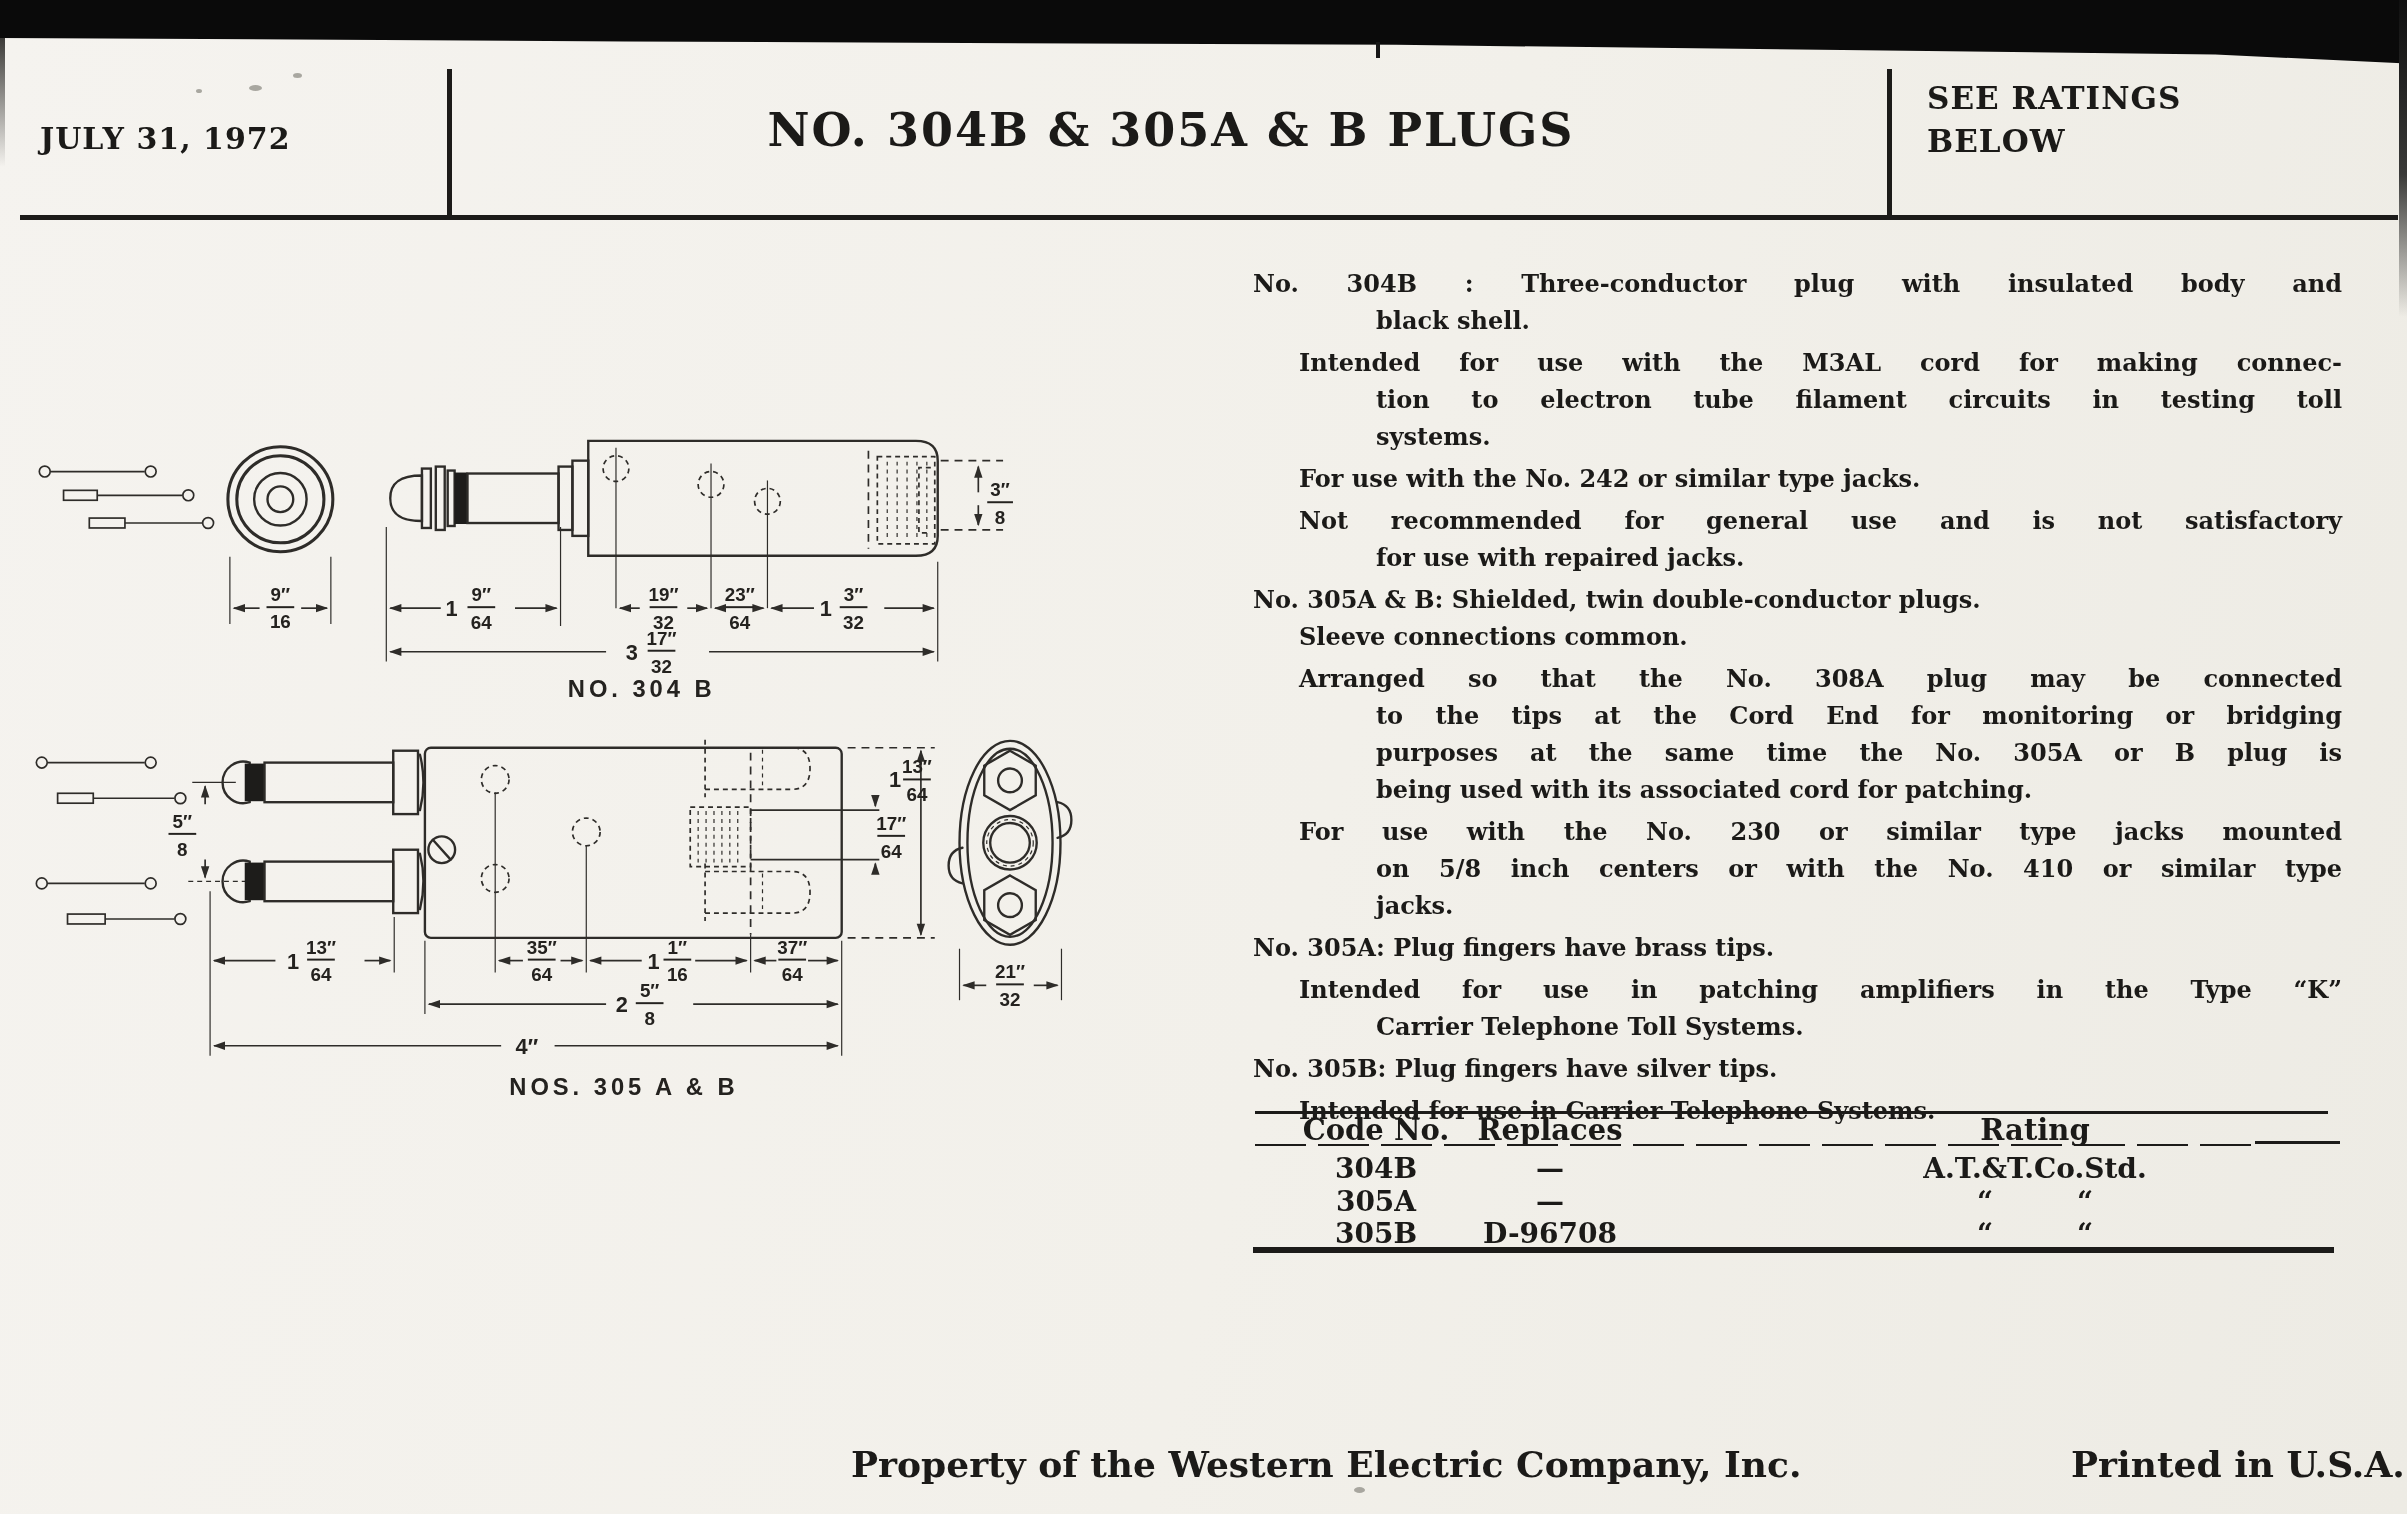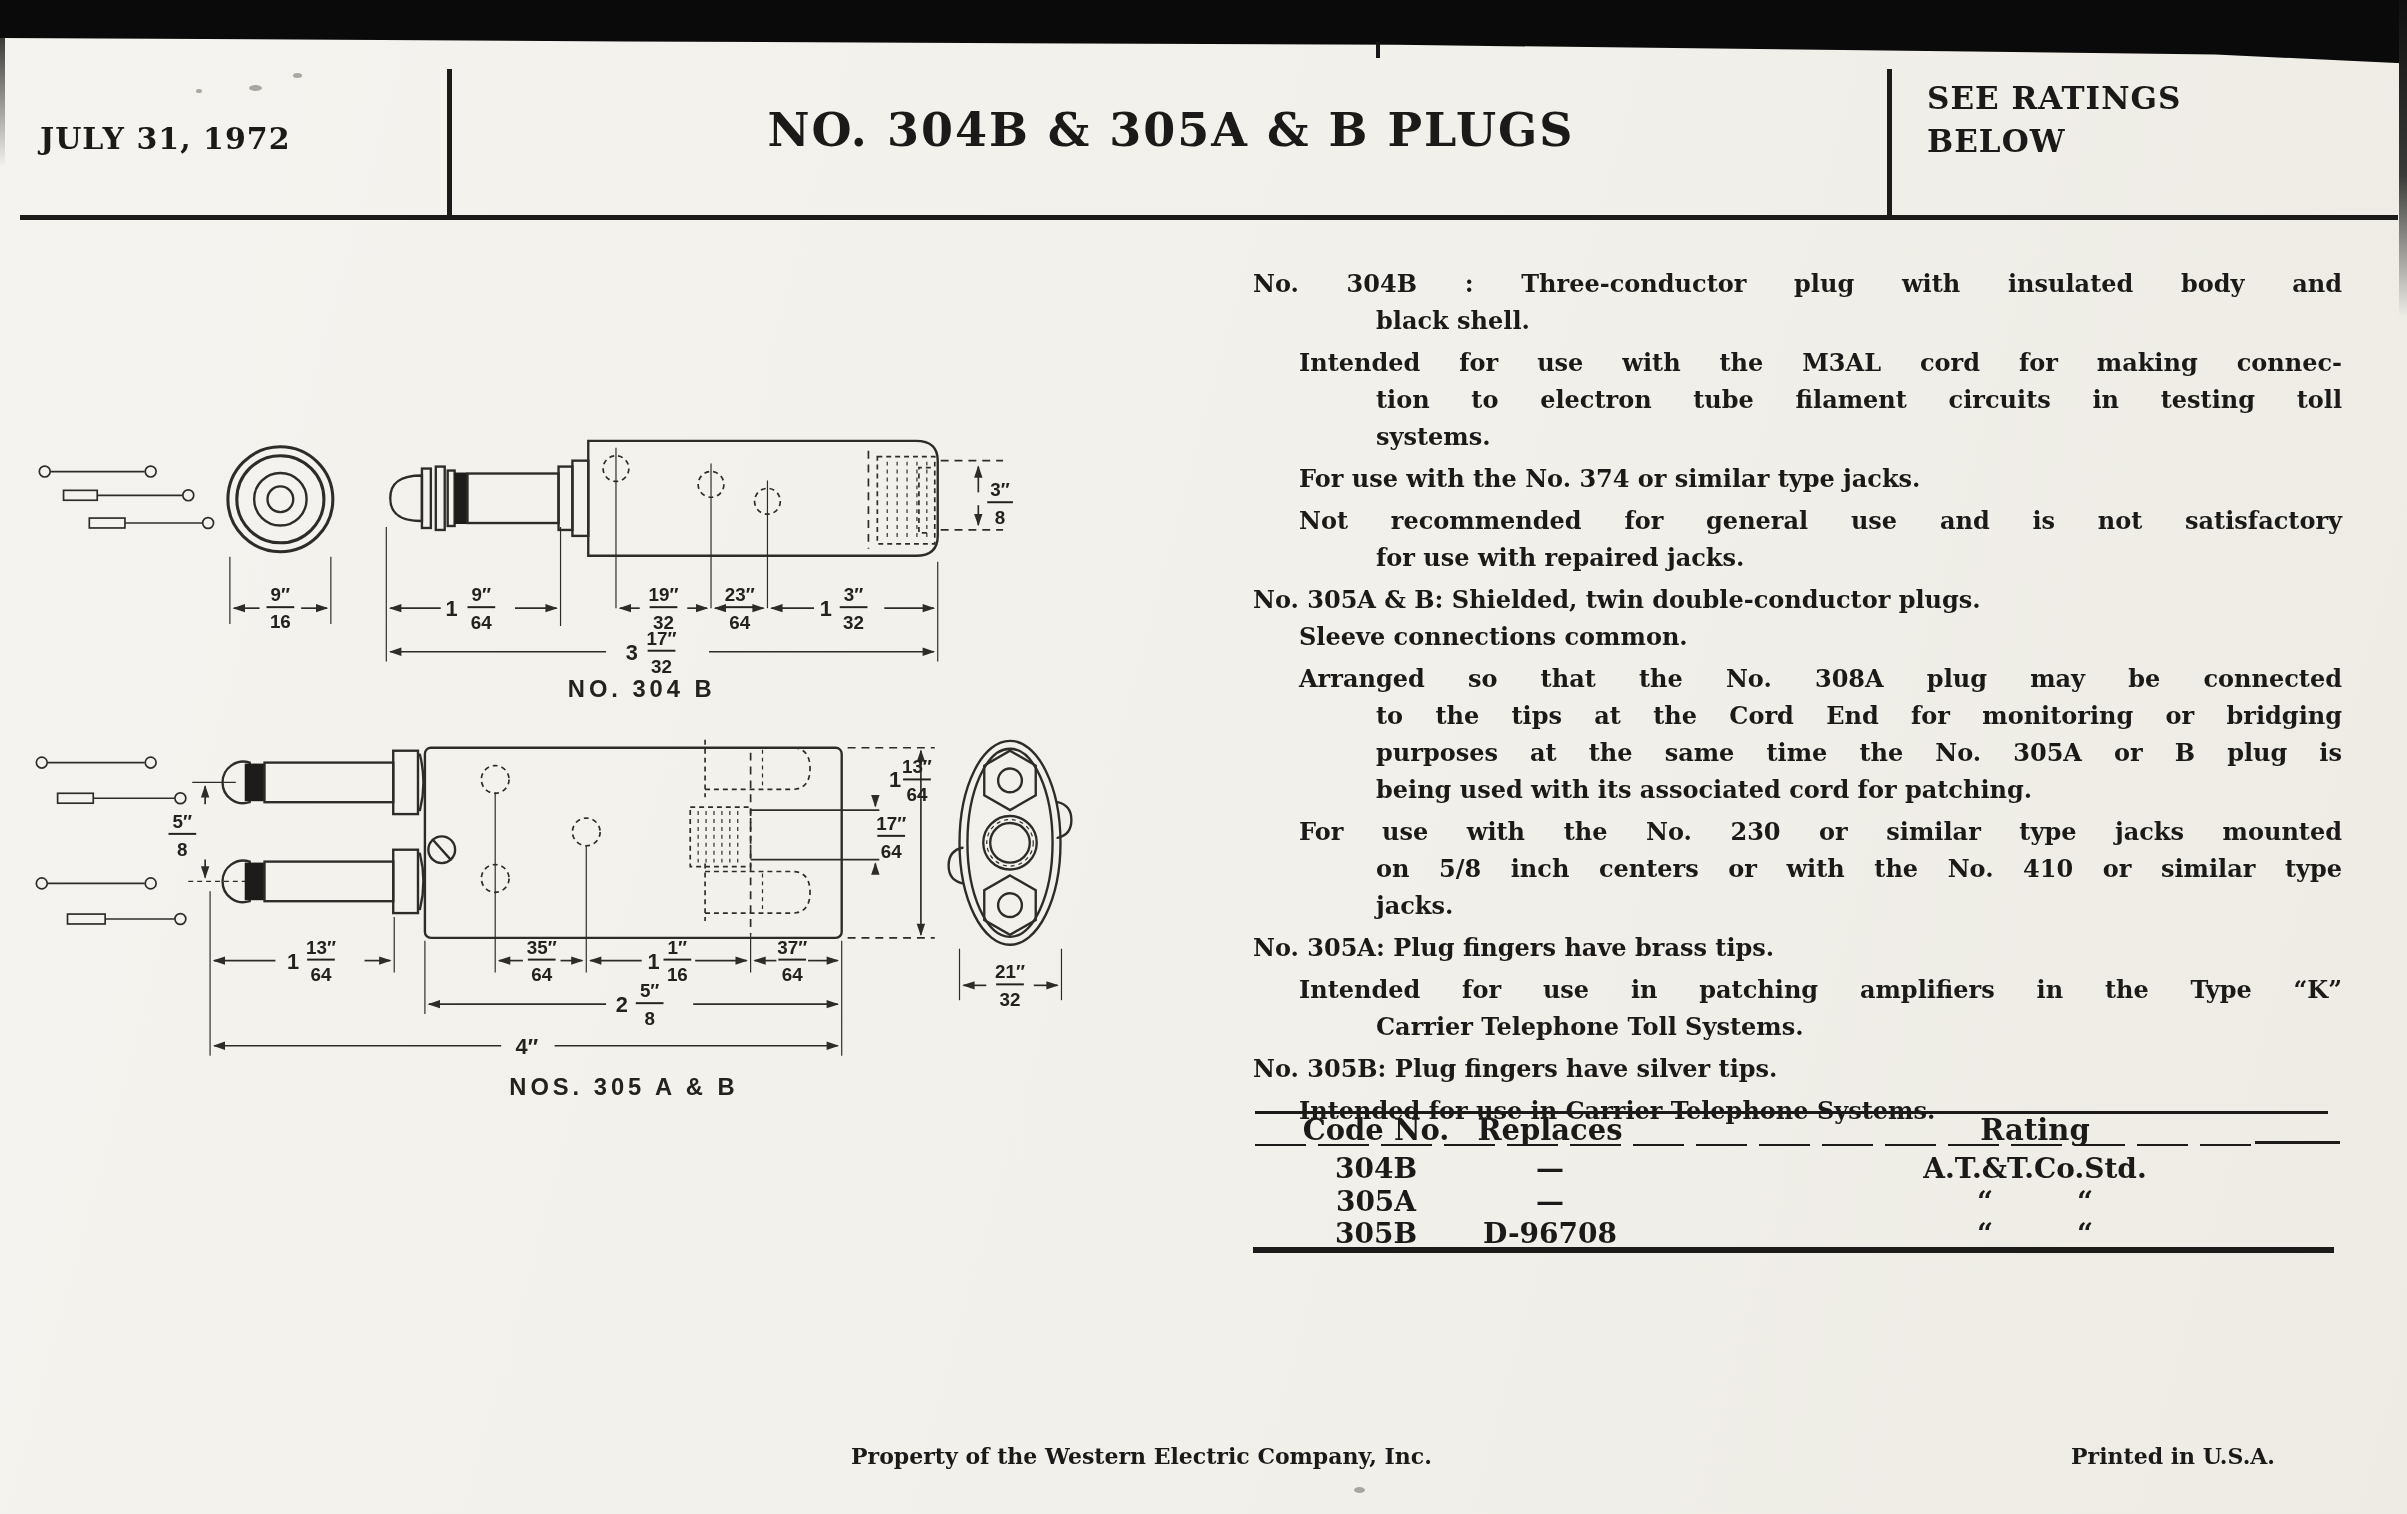--- a/index.html
+++ b/index.html
@@ -41,21 +41,21 @@
         background:repeating-linear-gradient(90deg,#1c1b19 0 51px,rgba(0,0,0,0) 51px 63px);}
   .tbl-stray{left:2255px;top:1141px;width:85px;height:3px;}
   .tbl-bot{left:1253px;top:1247px;width:1081px;height:6px;}
   .cell{position:absolute;font-size:28px;font-weight:bold;text-align:center;}
   .c1{left:1267px;width:218px;}
   .c2{left:1436px;width:228px;}
   .c3{left:1847px;width:376px;}
   .tbl-h{position:absolute;top:1113px;font-size:29px;font-weight:bold;text-align:center;}
 
   
-  .foot{position:absolute;top:1443px;font-size:22px;font-weight:bold;}
+  .foot{position:absolute;top:1443px;font-size:36px;font-weight:bold;}
   .foot-left{left:851px;}
   .foot-right{left:2071px;}
 
   
   .drawings{position:absolute;left:0;top:426px;}
   .s{stroke:#2e2c29;stroke-width:2.4;fill:none;stroke-linecap:round;}
   .s2{stroke-width:3.1;}
   .thn{stroke:#2e2c29;stroke-width:1.2;fill:none;}
   .dl{stroke:#2e2c29;stroke-width:1.7;fill:none;}
   .da{stroke-dasharray:8 6;}
@@ -93,21 +93,21 @@
   <div class="vrule v1"></div>
   <div class="vrule v2"></div>
   <div class="hrule"></div>
 
   <div class="textcol">
       <div class="tl j">No. 304B :  Three-conductor plug with insulated body and</div>
       <div class="tl i2">black shell.</div>
       <div class="tl j i1 p">Intended for use with the M3AL cord for making connec-</div>
       <div class="tl j i2">tion to electron tube filament circuits in testing toll</div>
       <div class="tl i2">systems.</div>
-      <div class="tl i1 p">For use with the No. 374 or similar type jacks.</div>
+      <div class="tl i1 p">For use with the No. 242 or similar type jacks.</div>
       <div class="tl j i1 p">Not recommended for general use and is not satisfactory</div>
       <div class="tl i2">for use with repaired jacks.</div>
       <div class="tl p">No. 305A &amp; B:  Shielded, twin double-conductor plugs.</div>
       <div class="tl i1">Sleeve connections common.</div>
       <div class="tl j i1 p">Arranged so that the No. 308A plug may be connected</div>
       <div class="tl j i2">to the tips at the Cord End for monitoring or bridging</div>
       <div class="tl j i2">purposes at the same time the No. 305A or B plug is</div>
       <div class="tl i2">being used with its associated cord for patching.</div>
       <div class="tl j i1 p">For use with the No. 230 or similar type jacks mounted</div>
       <div class="tl j i2">on 5/8 inch centers or with the No. 410 or similar type</div>

